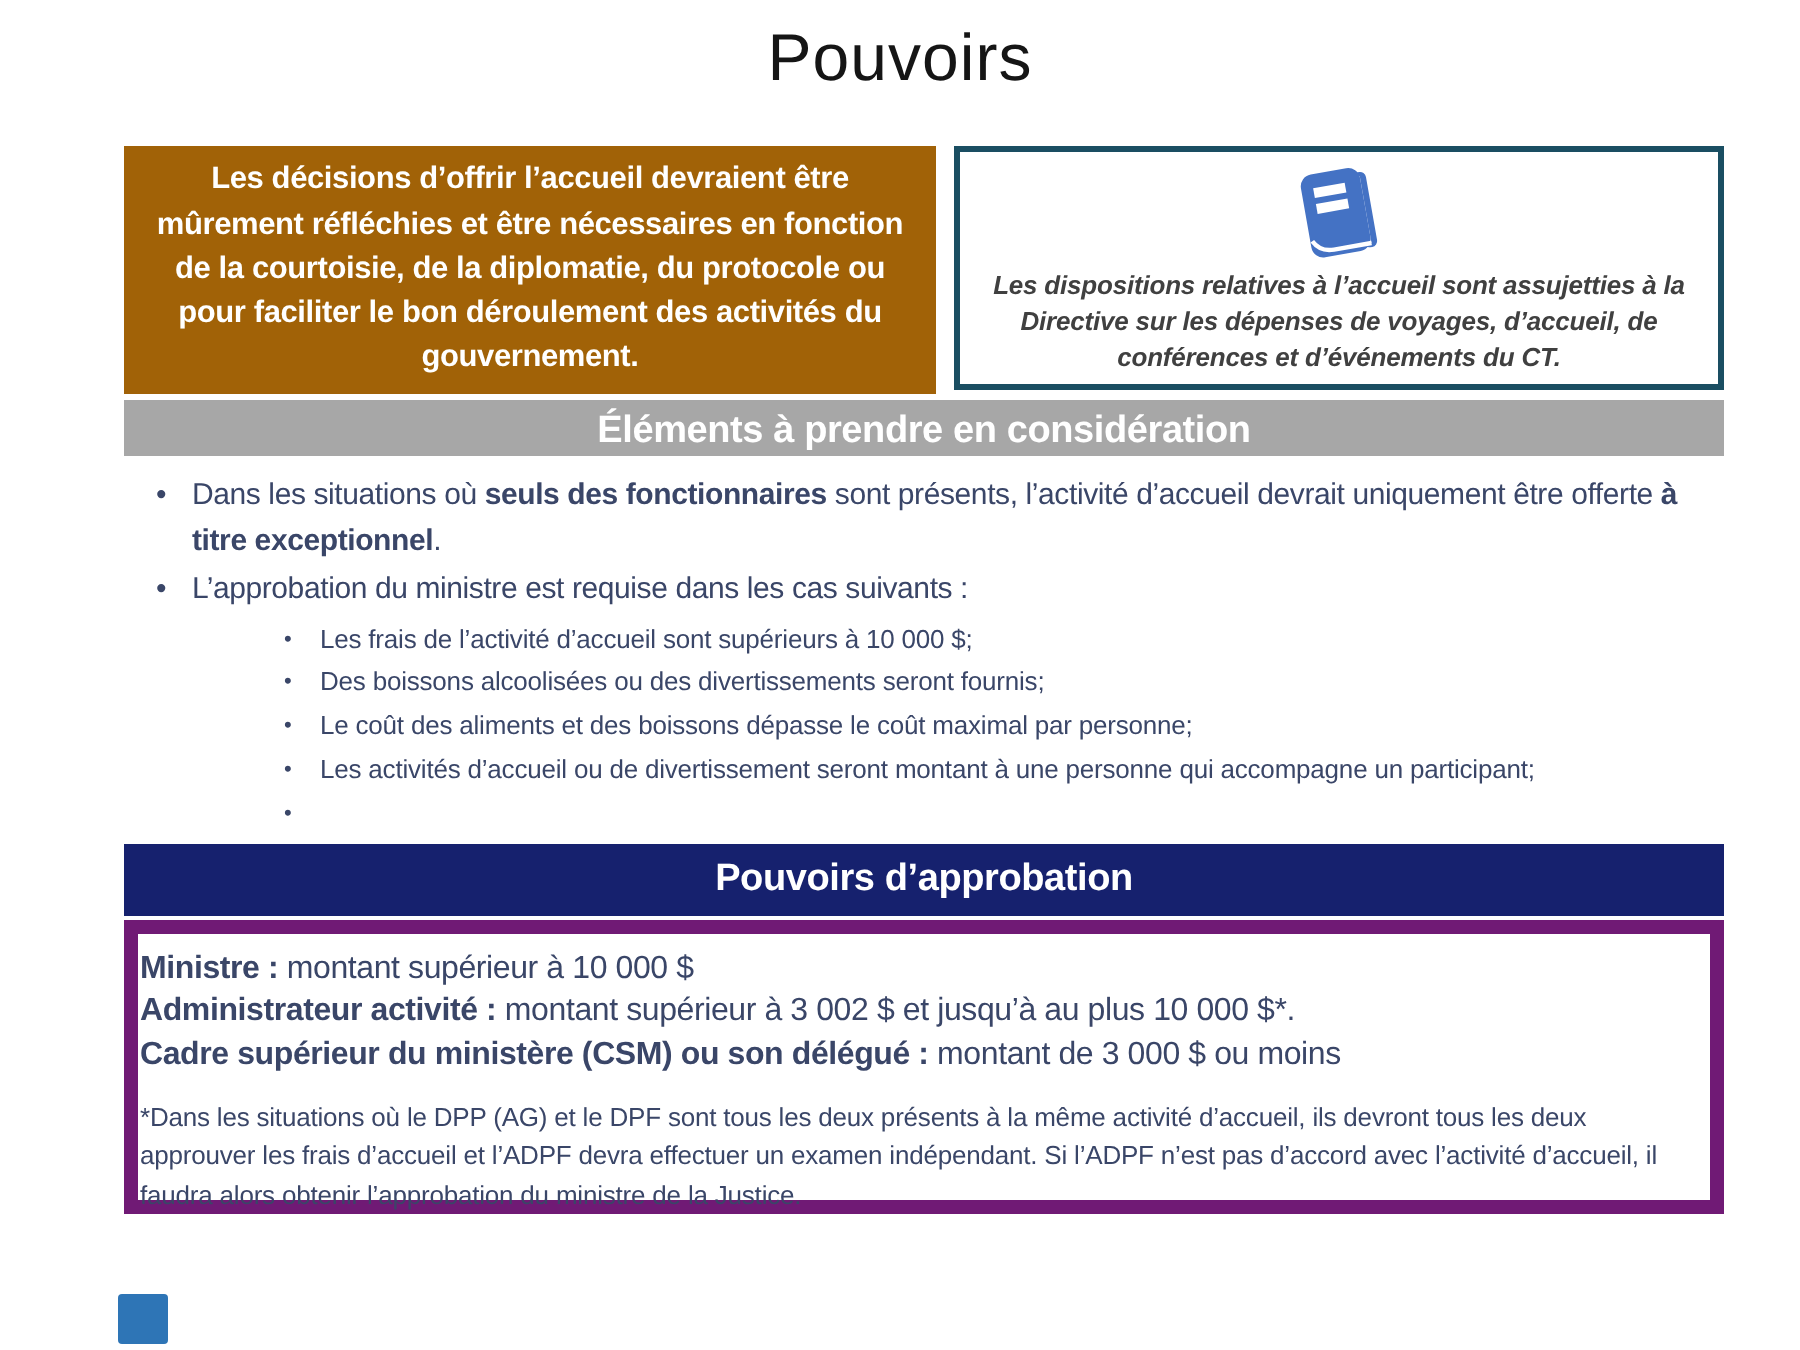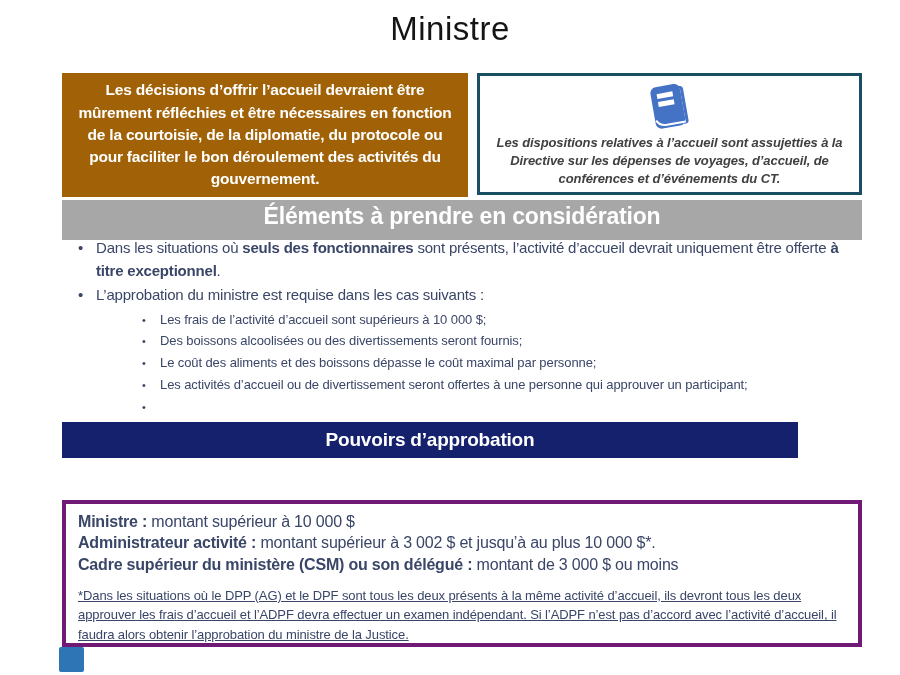--- a/index.html
+++ b/index.html
@@ -15,53 +15,53 @@
                display:flex; align-items:center; justify-content:center;
                padding:4px 9px; box-sizing:border-box; }
 
   .directive-box { position:absolute; left:477px; top:73px; width:385px; height:122px;
                    background:#ffffff; border:3px solid #1A4E62; box-sizing:border-box;
                    text-align:center; padding:3px 12px 0 12px; }
   .directive-icon { display:block; margin:2px auto 1px auto; }
   .directive-text { font-style:italic; font-weight:bold; font-size:13px; color:#404040;
                     line-height:1.4; letter-spacing:-0.1px; }
 
-  .gray-bar { position:absolute; left:62px; top:200px; width:800px; height:40px;
-              background:#A7A7A7; color:#ffffff; font-weight:bold; font-size:23px;
+  .gray-bar { position:absolute; left:62px; top:200px; width:800px; height:28px;
+              background:#A7A7A7; color:#ffffff; font-weight:bold; font-size:19px;
               text-align:center; line-height:32px; letter-spacing:-0.2px; }
 
   .bullets { position:absolute; left:62px; top:237px; width:800px; color:#3A4668; }
   .b1 { display:flex; font-size:15px; line-height:1.5; letter-spacing:-0.2px; margin-bottom:2px; }
   .b1 .marker { flex:0 0 18px; margin-left:16px; }
   .b1 .btext { flex:1; padding-right:6px; }
   .b2 { display:flex; font-size:13px; line-height:1.68; letter-spacing:-0.1px; }
   .b2 .marker { flex:0 0 18px; margin-left:80px; font-size:11px; padding-top:2px; }
   .b2 .btext { flex:1; padding-right:4px; }
   b, .bold { font-weight:bold; }
 
-  .navy-bar { position:absolute; left:62px; top:422px; width:736px; height:36px;
+  .navy-bar { position:absolute; left:62px; top:422px; width:800px; height:36px;
               background:#16216E; color:#ffffff; font-weight:bold; font-size:19px;
               text-align:center; line-height:36px; letter-spacing:-0.2px; }
 
   .approval-box { position:absolute; left:62px; top:460px; width:800px; height:147px;
-                  background:#ffffff; border:4px solid #701a75; box-sizing:border-box;
-                  padding:7px 12px; color:#3A4668;margin-top:40px; }
+                  background:#ffffff; border:7px solid #701a75; box-sizing:border-box;
+                  padding:7px 1px; color:#3A4668; }
   .rule { font-size:16px; line-height:1.33; letter-spacing:-0.2px; }
   .rule .label { font-weight:bold; }
-  .footnote { margin-top:11px; font-size:13px; line-height:1.5; letter-spacing:-0.1px;text-decoration:underline; }
+  .footnote { margin-top:11px; font-size:13px; line-height:1.5; letter-spacing:-0.1px; }
 
   .blue-square { position:absolute; left:59px; top:647px; width:25px; height:25px;
                  background:#2E75B6; border-radius:2px; }
 </style>
 </head>
 <body>
 
 <div class="slide">
 
-  <div class="title">Ministre</div>
+  <div class="title">Pouvoirs</div>
 
   <div class="intro-box">
     <span>Les décisions d’offrir l’accueil devraient être mûrement réfléchies et être nécessaires en fonction de la courtoisie, de la diplomatie, du protocole ou pour faciliter le bon déroulement des activités du gouvernement.</span>
   </div>
 
   <div class="directive-box">
     <svg class="directive-icon" width="62" height="52" viewBox="0 0 62 52">
       <g transform="rotate(-10 31 26)">
         <rect x="40" y="7" width="7" height="38" rx="3" fill="#4472C4"></rect>
         <rect x="41.5" y="9" width="2.5" height="34" fill="#ffffff"></rect>
@@ -92,21 +92,21 @@
     <div class="b2">
       <span class="marker">•</span>
       <span class="btext">Des boissons alcoolisées ou des divertissements seront fournis;</span>
     </div>
     <div class="b2">
       <span class="marker">•</span>
       <span class="btext">Le coût des aliments et des boissons dépasse le coût maximal par personne;</span>
     </div>
     <div class="b2">
       <span class="marker">•</span>
-      <span class="btext">Les activités d’accueil ou de divertissement seront offertes à une personne qui approuver un participant;</span>
+      <span class="btext">Les activités d’accueil ou de divertissement seront montant à une personne qui accompagne un participant;</span>
     </div>
     <div class="b2">
       <span class="marker">•</span>
     </div>
   </div>
 
   <div class="navy-bar">Pouvoirs d’approbation</div>
 
   <div class="approval-box">
     <div class="rule">

